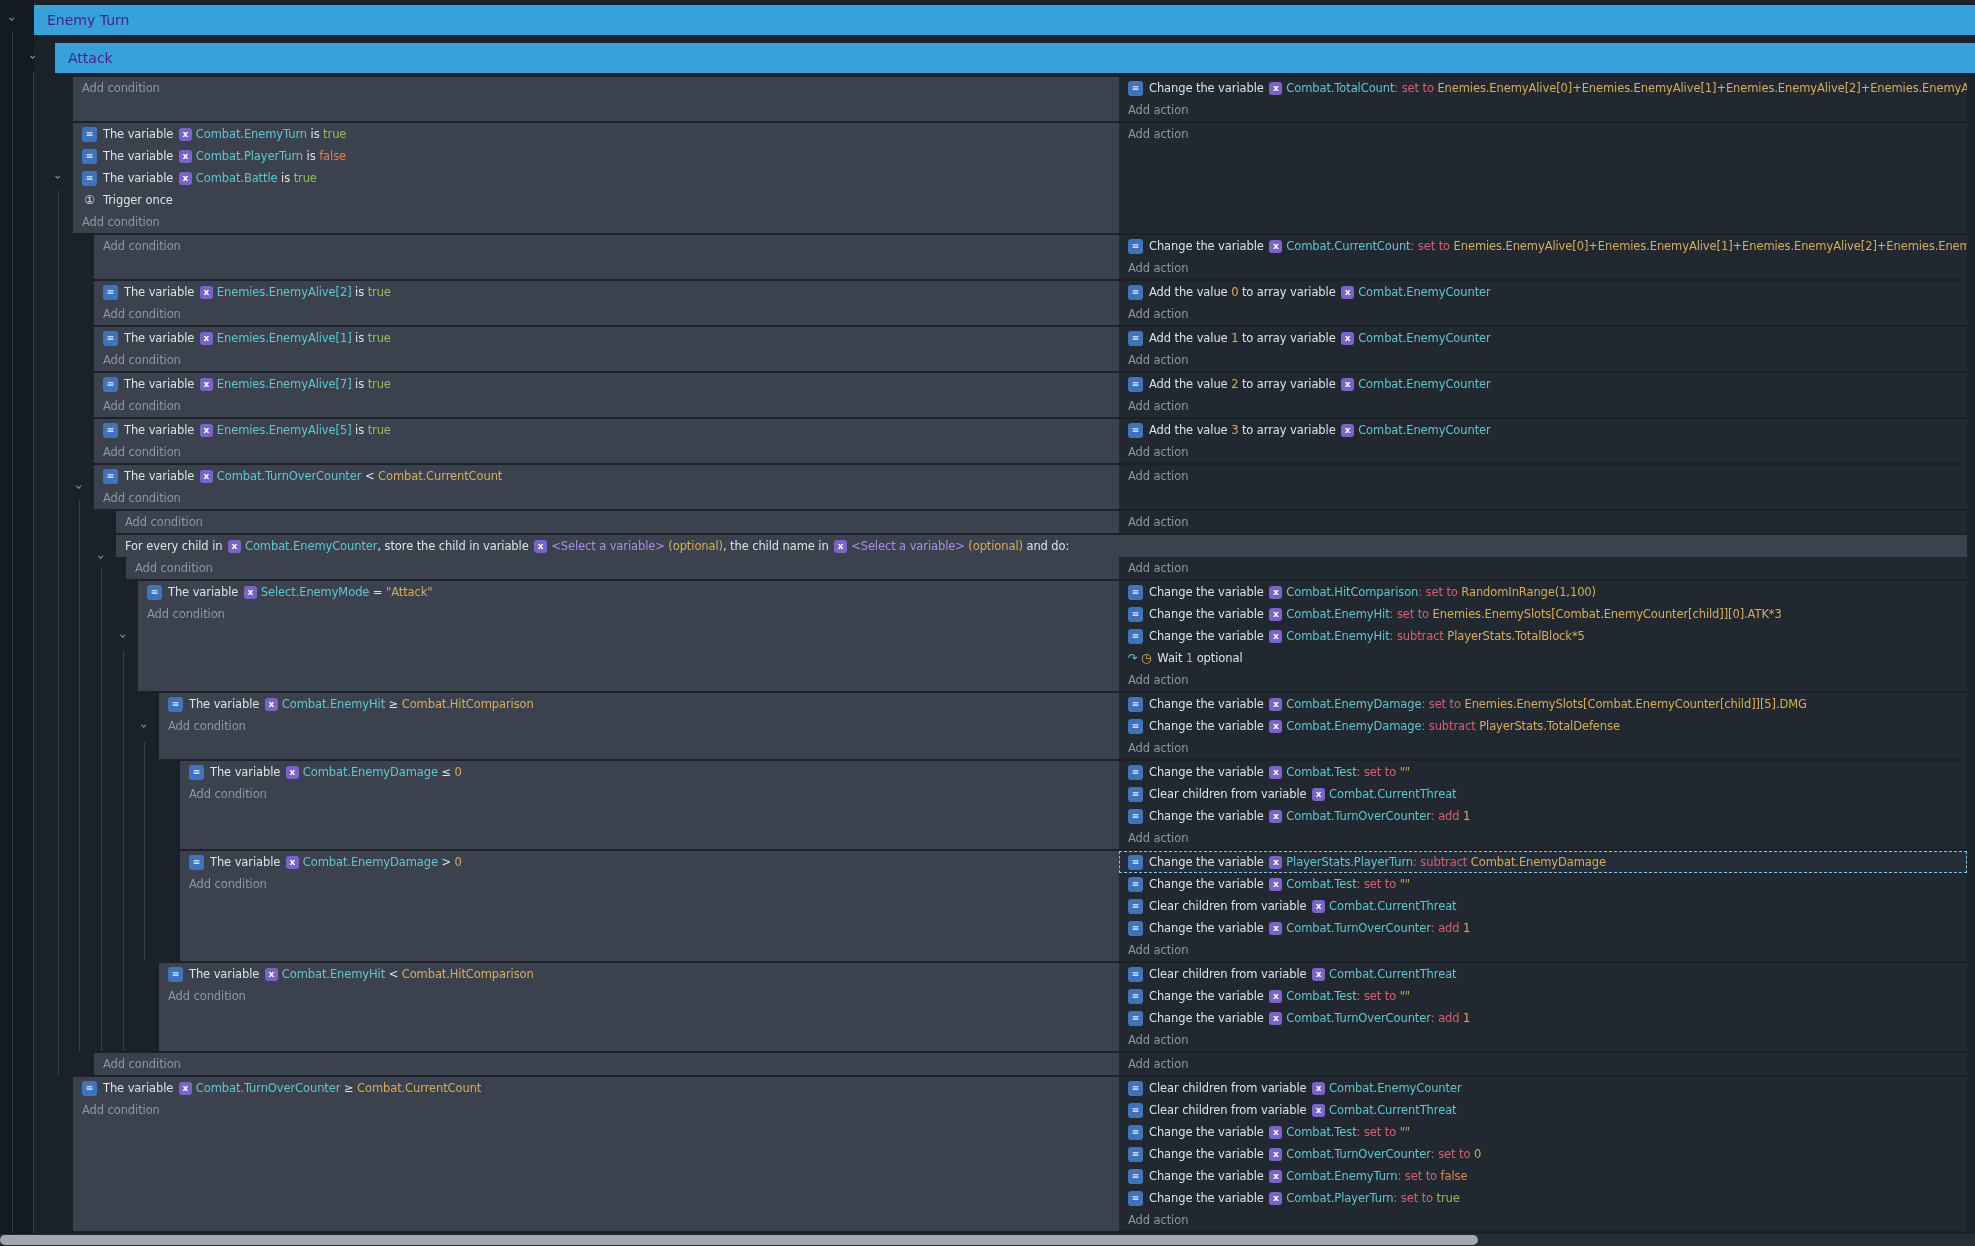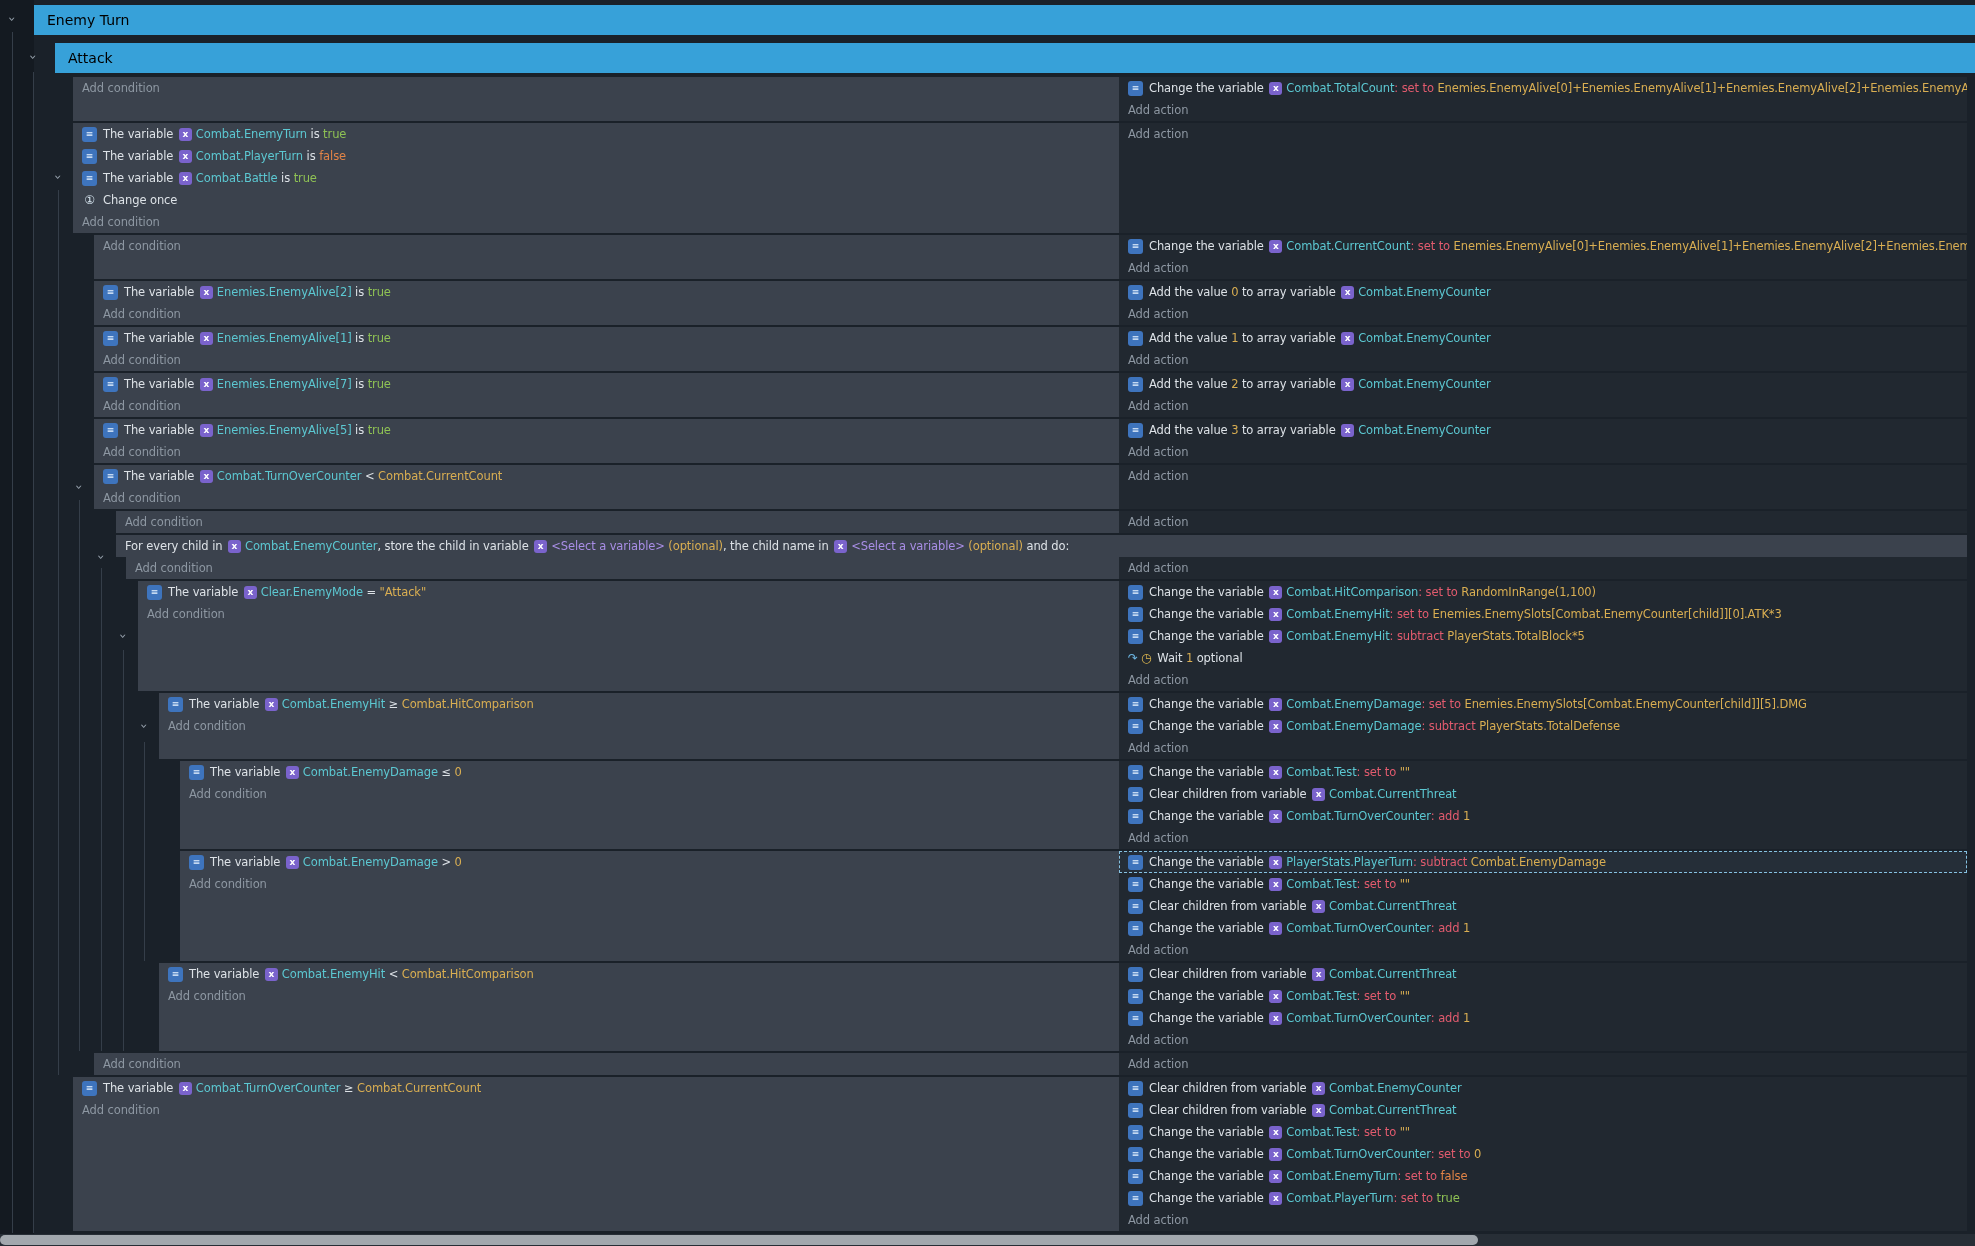--- a/index.html
+++ b/index.html
@@ -7,21 +7,21 @@
     position:relative;
     width:1975px;height:1246px;
     background:#1a2129;
     font-family:"DejaVu Sans","Liberation Sans",sans-serif;
     font-size:11.5px;
     color:#dde2e7;
     overflow:hidden;
     letter-spacing:-0.1px;
   }
   .left-strip{position:absolute;left:0;top:0;width:34px;height:1246px;background:#141a21;}
-  .group-bar{position:absolute;right:0;height:30px;background:#37a1d9;color:#000000;
+  .group-bar{position:absolute;right:0;height:30px;background:#37a1d9;color:#4c1d95;
     display:flex;align-items:center;padding-left:13px;font-size:14px;letter-spacing:0;}
   #bar-enemy-turn{left:34px;top:5px;}
   #bar-attack{left:55px;top:43px;}
   .chev{position:absolute;color:#99a4af;font-size:13px;width:12px;height:12px;line-height:11px;
     text-align:center;transform:rotate(90deg);cursor:pointer;}
   .guide{position:absolute;width:1px;background:#353e49;}
   #events{position:absolute;left:0;top:77px;right:8px;}
   .event{display:flex;margin-bottom:2px;}
   .cond-cell{background:#3b424d;flex:0 0 auto;overflow:hidden;}
   .action-cell{flex:1 1 auto;min-width:0;background:#212830;overflow:hidden;}
@@ -88,21 +88,21 @@
       <div class="action-cell" style="height: 100%;">
         <div class="row"><span class="lead-icon">≡</span><span class="seg-p">Change the variable </span><span class="vicon">x</span><span class="seg-v">Combat.TotalCount</span><span class="seg-k">: set to </span><span class="seg-e">Enemies.EnemyAlive[0]+Enemies.EnemyAlive[1]+Enemies.EnemyAlive[2]+Enemies.EnemyAlive[3]</span></div>
         <div class="row"><span class="add-link">Add action</span></div>
       </div>
     </div>
     <div class="event" style="margin-left: 73px; height: 110px;">
       <div class="cond-cell" style="width: 1046px; height: 100%;">
         <div class="row"><span class="lead-icon">≡</span><span class="seg-p">The variable </span><span class="vicon">x</span><span class="seg-v">Combat.EnemyTurn</span><span class="seg-p"> is </span><span class="seg-g">true</span></div>
         <div class="row"><span class="lead-icon">≡</span><span class="seg-p">The variable </span><span class="vicon">x</span><span class="seg-v">Combat.PlayerTurn</span><span class="seg-p"> is </span><span class="seg-o">false</span></div>
         <div class="row"><span class="lead-icon">≡</span><span class="seg-p">The variable </span><span class="vicon">x</span><span class="seg-v">Combat.Battle</span><span class="seg-p"> is </span><span class="seg-g">true</span></div>
-        <div class="row"><span class="trig-icon">①</span><span class="seg-p">Change once</span></div>
+        <div class="row"><span class="trig-icon">①</span><span class="seg-p">Trigger once</span></div>
         <div class="row"><span class="add-link">Add condition</span></div>
       </div>
       <div class="action-cell" style="height: 100%;">
         <div class="row"><span class="add-link">Add action</span></div>
       </div>
     </div>
     <div class="event" style="margin-left: 94px; height: 44px;">
       <div class="cond-cell" style="width: 1025px; height: 100%;">
         <div class="row"><span class="add-link">Add condition</span></div>
       </div>
@@ -174,21 +174,21 @@
         <div class="cond-cell" style="width: 993px; margin-left: 10px; min-height: 22px;">
           <div class="row"><span class="add-link">Add condition</span></div>
         </div>
         <div class="action-cell" style="min-height: 22px;">
           <div class="row"><span class="add-link">Add action</span></div>
         </div>
       </div>
     </div>
     <div class="event" style="margin-left: 138px; height: 110px;">
       <div class="cond-cell" style="width: 981px; height: 100%;">
-        <div class="row"><span class="lead-icon">≡</span><span class="seg-p">The variable </span><span class="vicon">x</span><span class="seg-v">Clear.EnemyMode</span><span class="seg-p"> = </span><span class="seg-e">"Attack"</span></div>
+        <div class="row"><span class="lead-icon">≡</span><span class="seg-p">The variable </span><span class="vicon">x</span><span class="seg-v">Select.EnemyMode</span><span class="seg-p"> = </span><span class="seg-e">"Attack"</span></div>
         <div class="row"><span class="add-link">Add condition</span></div>
       </div>
       <div class="action-cell" style="height: 100%;">
         <div class="row"><span class="lead-icon">≡</span><span class="seg-p">Change the variable </span><span class="vicon">x</span><span class="seg-v">Combat.HitComparison</span><span class="seg-k">: set to </span><span class="seg-e">RandomInRange(1,100)</span></div>
         <div class="row"><span class="lead-icon">≡</span><span class="seg-p">Change the variable </span><span class="vicon">x</span><span class="seg-v">Combat.EnemyHit</span><span class="seg-k">: set to </span><span class="seg-e">Enemies.EnemySlots[Combat.EnemyCounter[child]][0].ATK*3</span></div>
         <div class="row"><span class="lead-icon">≡</span><span class="seg-p">Change the variable </span><span class="vicon">x</span><span class="seg-v">Combat.EnemyHit</span><span class="seg-k">: subtract </span><span class="seg-e">PlayerStats.TotalBlock*5</span></div>
         <div class="row"><span class="wait-arrow">↷</span><span class="wait-clock">◷</span><span class="seg-p">Wait </span><span class="seg-e">1</span><span class="seg-p"> optional</span></div>
         <div class="row"><span class="add-link">Add action</span></div>
       </div>
     </div>

